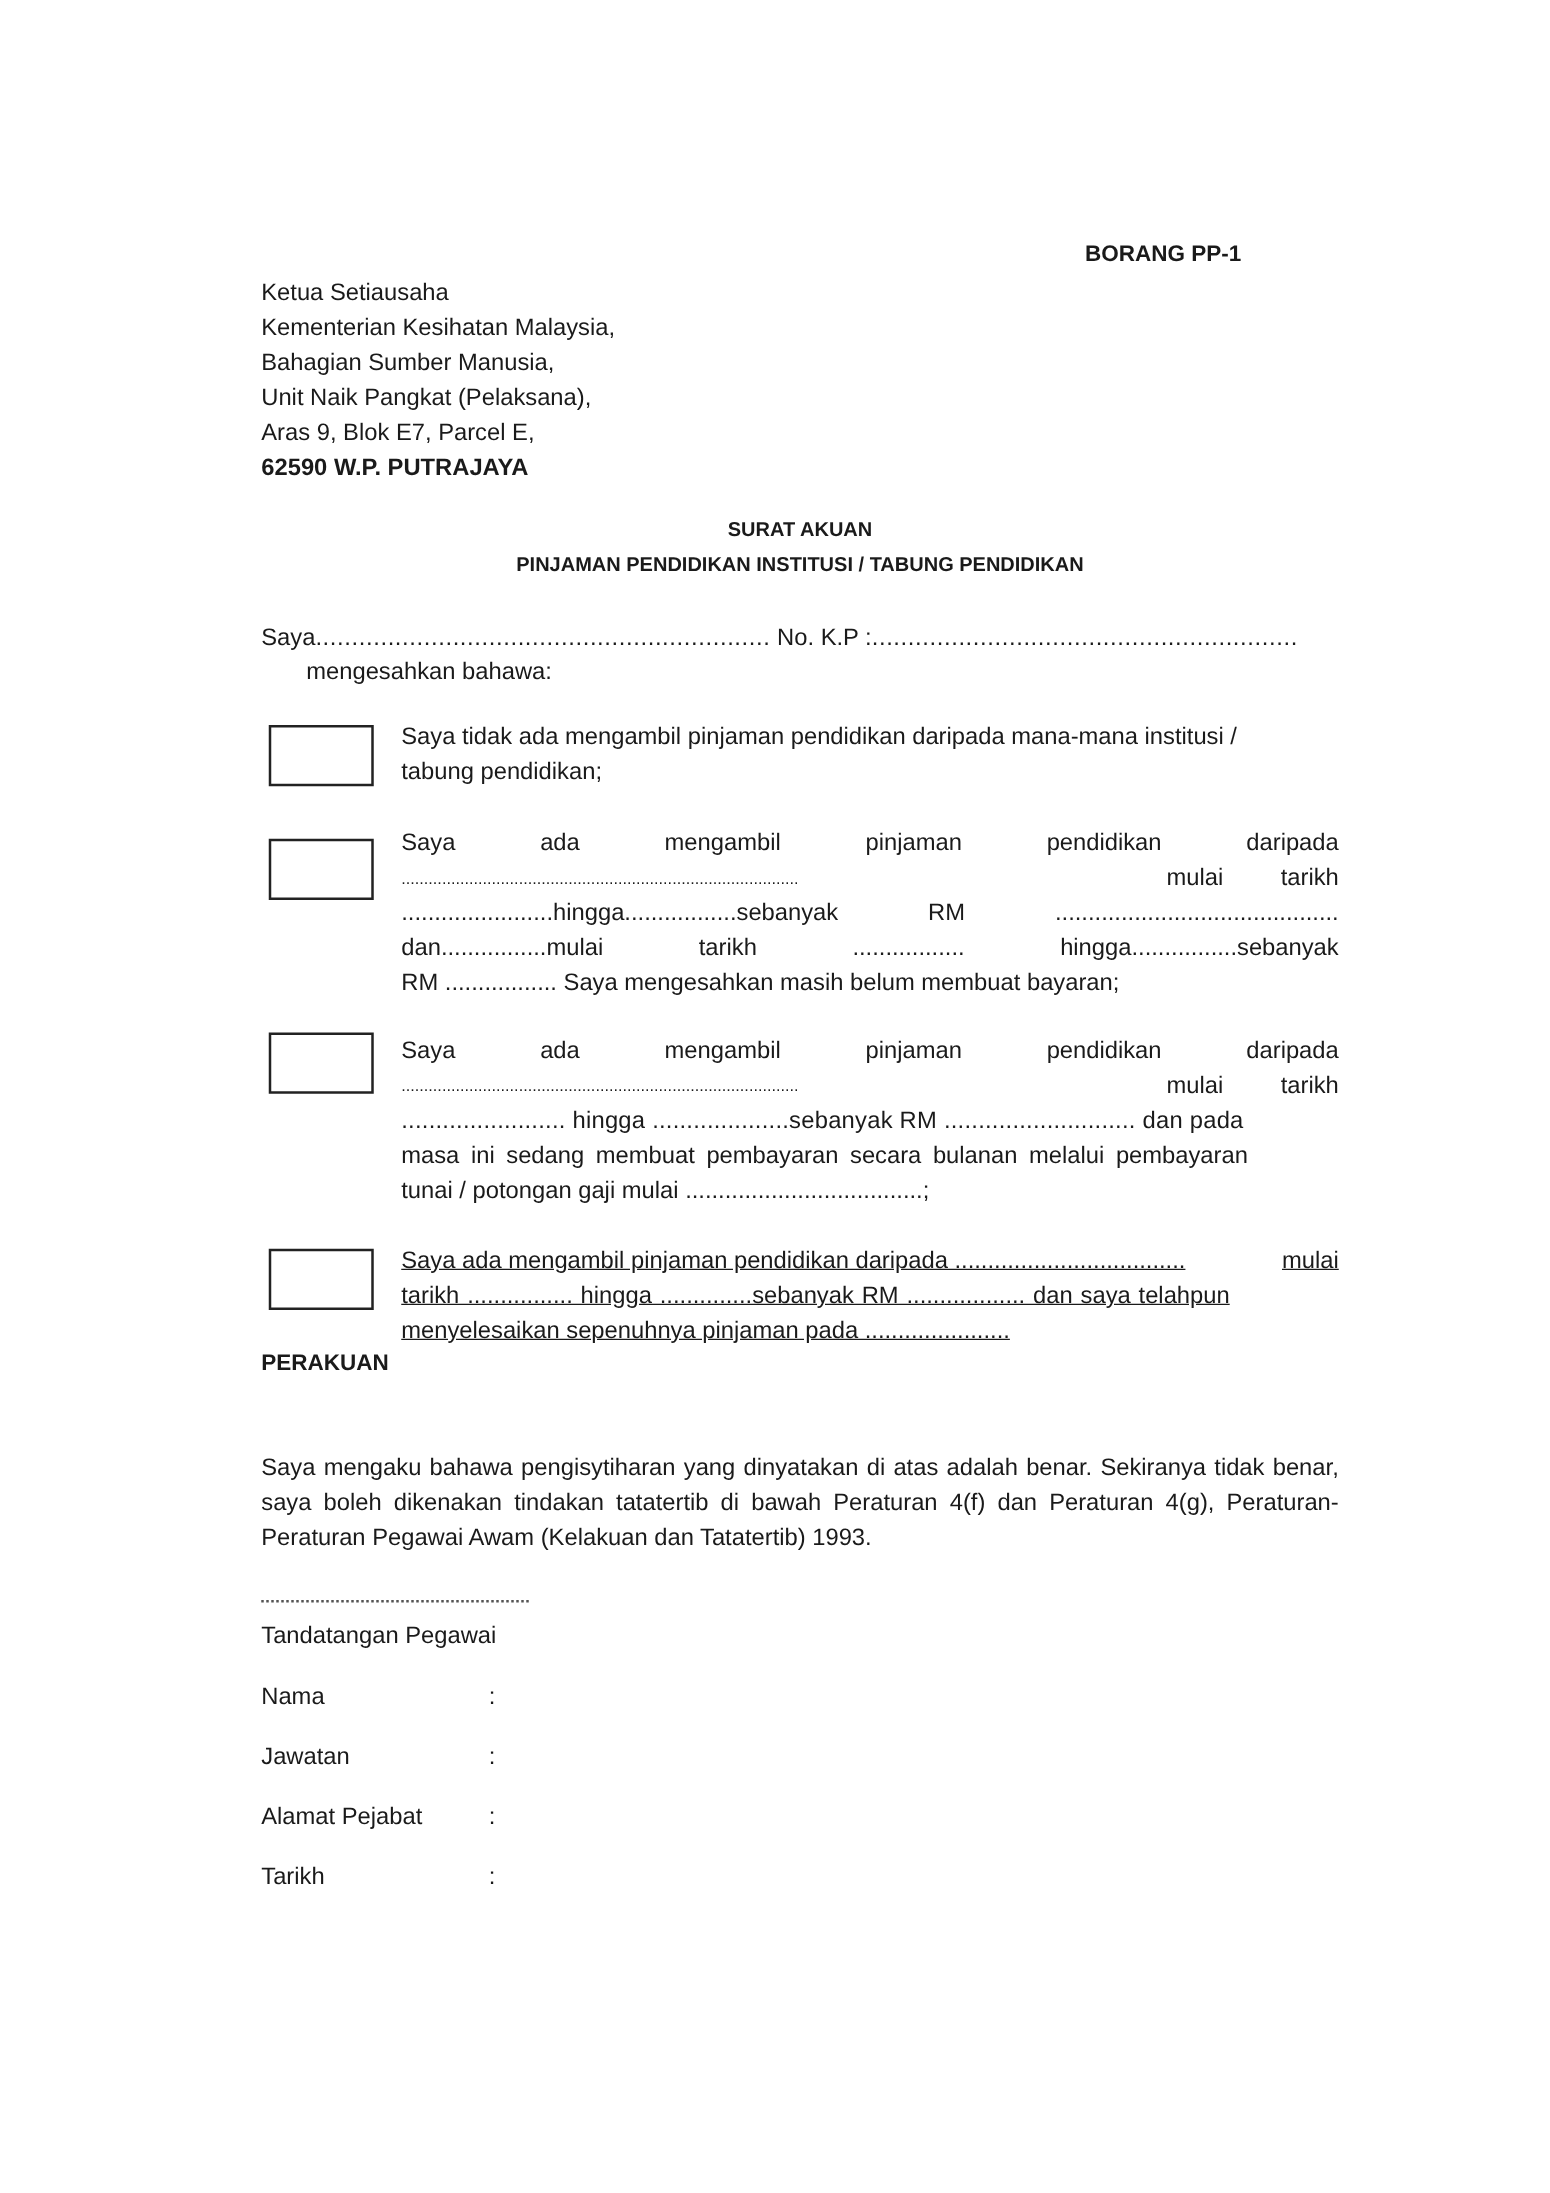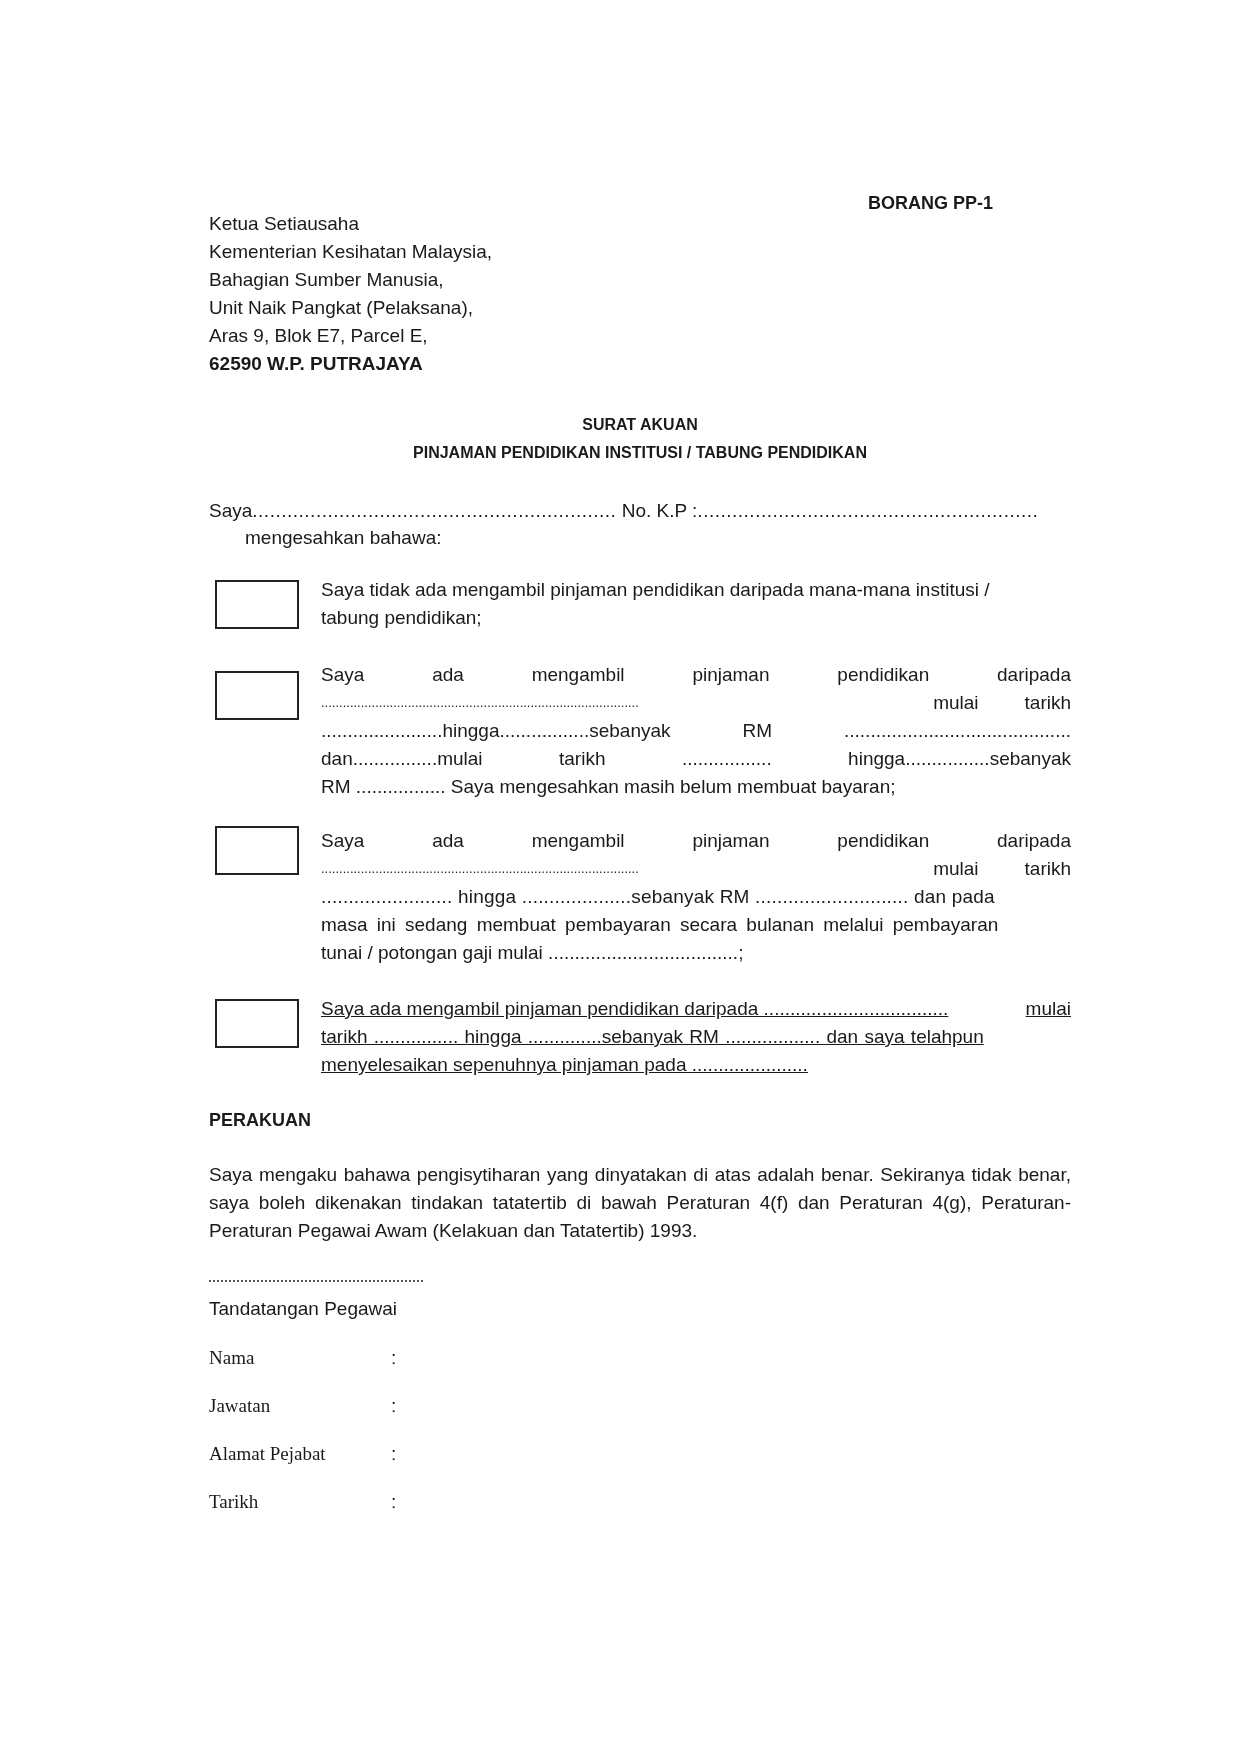--- a/index.html
+++ b/index.html
@@ -1,33 +1,33 @@
 <!DOCTYPE html>
 <html><head>
 <meta charset="utf-8">
 <style>
   html, body { margin:0; padding:0; background:#ffffff; }
   body { width:1240px; height:1754px; position:relative; overflow:hidden;
          font-family:"Liberation Sans", sans-serif; color:#1a1a1a; font-size:19px; }
   .abs { position:absolute; }
   .bold { font-weight:bold; }
   .form-code { top:193px; left:847px; width:146px; text-align:right; font-size:18px; }
-  .address { top:210px; left:209px; line-height:28px; }
+  .address { top:221px; left:209px; line-height:28px; }
   .address div { white-space:nowrap; }
   .title { left:209px; width:862px; text-align:center; font-size:16px; line-height:28px; }
   .line { left:209px; white-space:nowrap; line-height:28px; }
   .checkbox { position:absolute; left:215px; width:84px; height:49px; border:2px solid #222; box-sizing:border-box; background:#fff; }
   .opt-text { position:absolute; left:321px; width:750px; line-height:28px; text-align:justify; text-align-last:auto; }
   .jline { display:flex; justify-content:space-between; white-space:nowrap; }
   .jline span { display:inline-block; }
   .plain { white-space:nowrap; }
   .dots { letter-spacing:0.5px; }
   .decl { left:209px; width:862px; line-height:28px; text-align:justify; }
   .sig-dots { left:209px; top:1276px; width:214px; border-bottom:2px dotted #555; height:4px; }
-  .field-label { left:209px; line-height:28px;font-family:Liberation Serif, serif; }
+  .field-label { left:209px; line-height:28px; }
   .field-colon { left:391px; line-height:28px; }
 </style>
 </head>
 <body>
 
 <div class="abs form-code bold">BORANG PP-1</div>
 
 <div class="abs address">
   <div>Ketua Setiausaha</div>
   <div>Kementerian Kesihatan Malaysia,</div>
@@ -104,21 +104,21 @@
 <div class="checkbox" style="top:999px;"></div>
 <div class="opt-text" style="top:995px;text-decoration:underline;">
   <div class="jline">
     <span>Saya ada mengambil pinjaman pendidikan daripada ...................................</span>
     <span>mulai</span>
   </div>
   <div class="plain" style="word-spacing:1px;">tarikh ................ hingga ..............sebanyak RM .................. dan saya telahpun</div>
   <div class="plain">menyelesaikan sepenuhnya pinjaman pada ......................</div>
 </div>
 
-<div class="abs line bold" style="top:1106px;font-size:18px;">PERAKUAN</div>
+<div class="abs line bold" style="top:1076px;font-size:18px;">PERAKUAN</div>
 <div class="abs decl" style="top:1161px;">Saya mengaku bahawa pengisytiharan yang dinyatakan di atas adalah benar.  Sekiranya tidak benar, saya boleh dikenakan tindakan tatatertib di bawah Peraturan 4(f) dan Peraturan 4(g), Peraturan-Peraturan Pegawai Awam (Kelakuan dan Tatatertib) 1993.</div>
 
 <div class="abs sig-dots"></div>
 <div class="abs line" style="top:1295px;">Tandatangan Pegawai</div>
 
 <div class="abs field-label" style="top:1344px;">Nama</div>
 <div class="abs field-colon" style="top:1344px;">:</div>
 
 <div class="abs field-label" style="top:1392px;">Jawatan</div>
 <div class="abs field-colon" style="top:1392px;">:</div>

